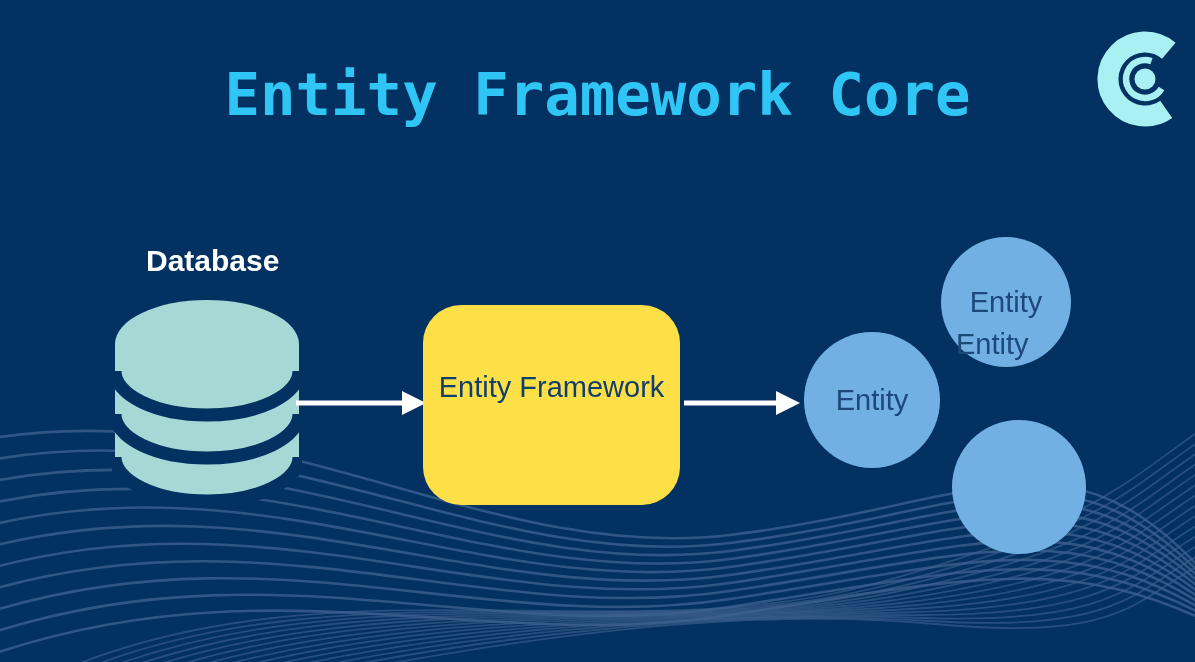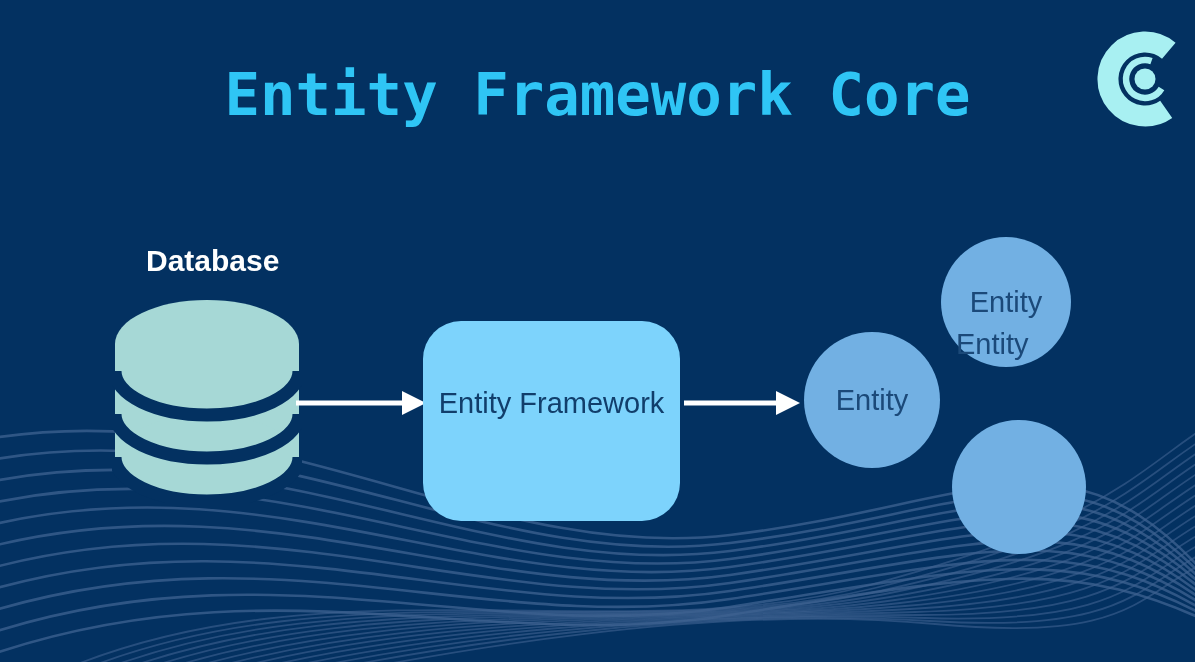--- a/index.html
+++ b/index.html
@@ -33,22 +33,22 @@
   }
   .db-icon{position:absolute;left:112px;top:298px;width:190px;height:205px;}
 
   
   .arrow{position:absolute;pointer-events:none;}
   .arrow line{stroke:#ffffff;stroke-width:5;}
   .arrow polygon{fill:#ffffff;}
 
   
   .ef-box{
-    position:absolute;left:423px;top:321px;width:257px;height:200px;
-    background:#7dd3fc;border-radius:38px;
+    position:absolute;left:423px;top:305px;width:257px;height:200px;
+    background:#fde047;border-radius:38px;
   }
   .ef-box .ef-label{
     position:absolute;top:66px;left:0;width:100%;
     text-align:center;font-size:29px;font-weight:400;color:#113e6b;
   }
 
   
   .entity-circle{
     position:absolute;border-radius:50%;background:#72b0e3;
     display:flex;align-items:center;justify-content:center;

